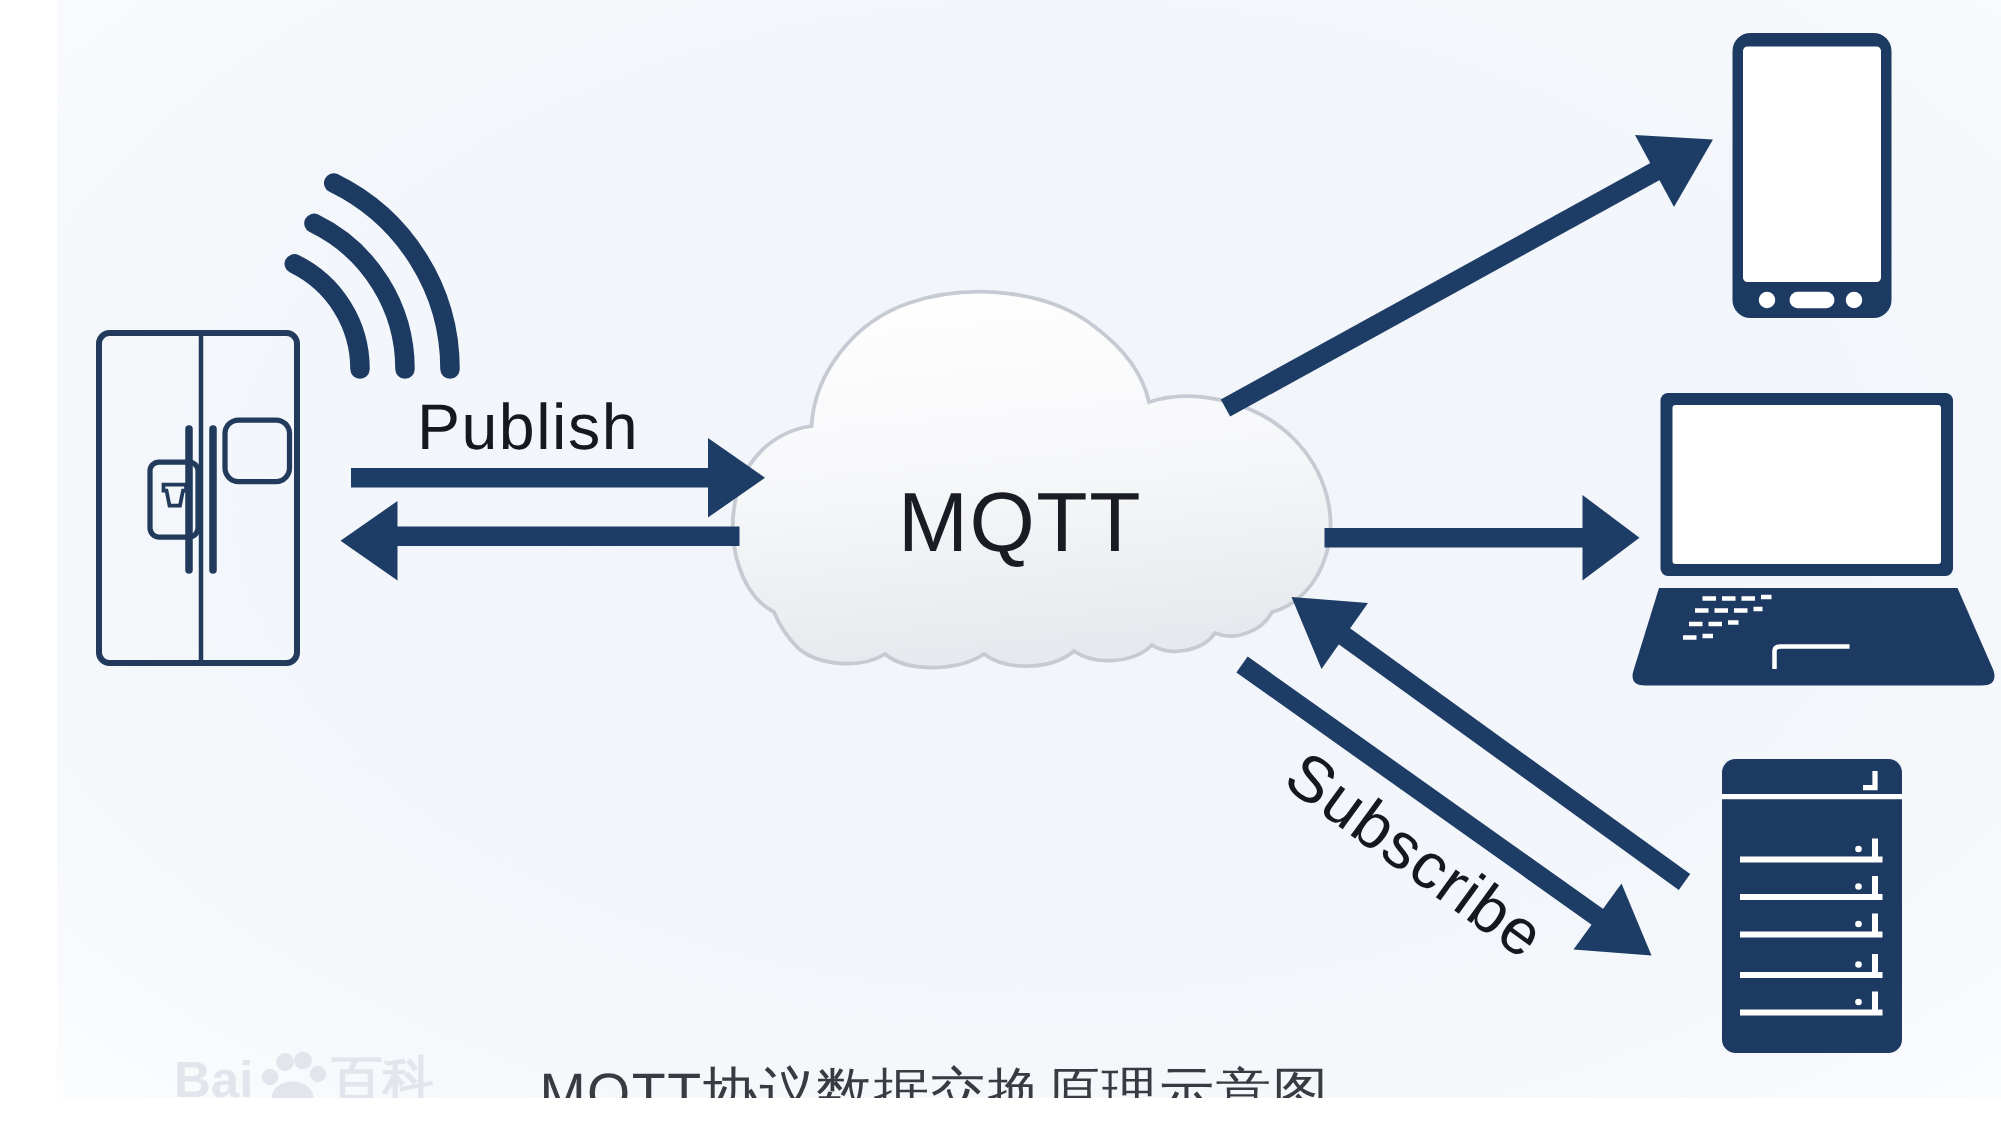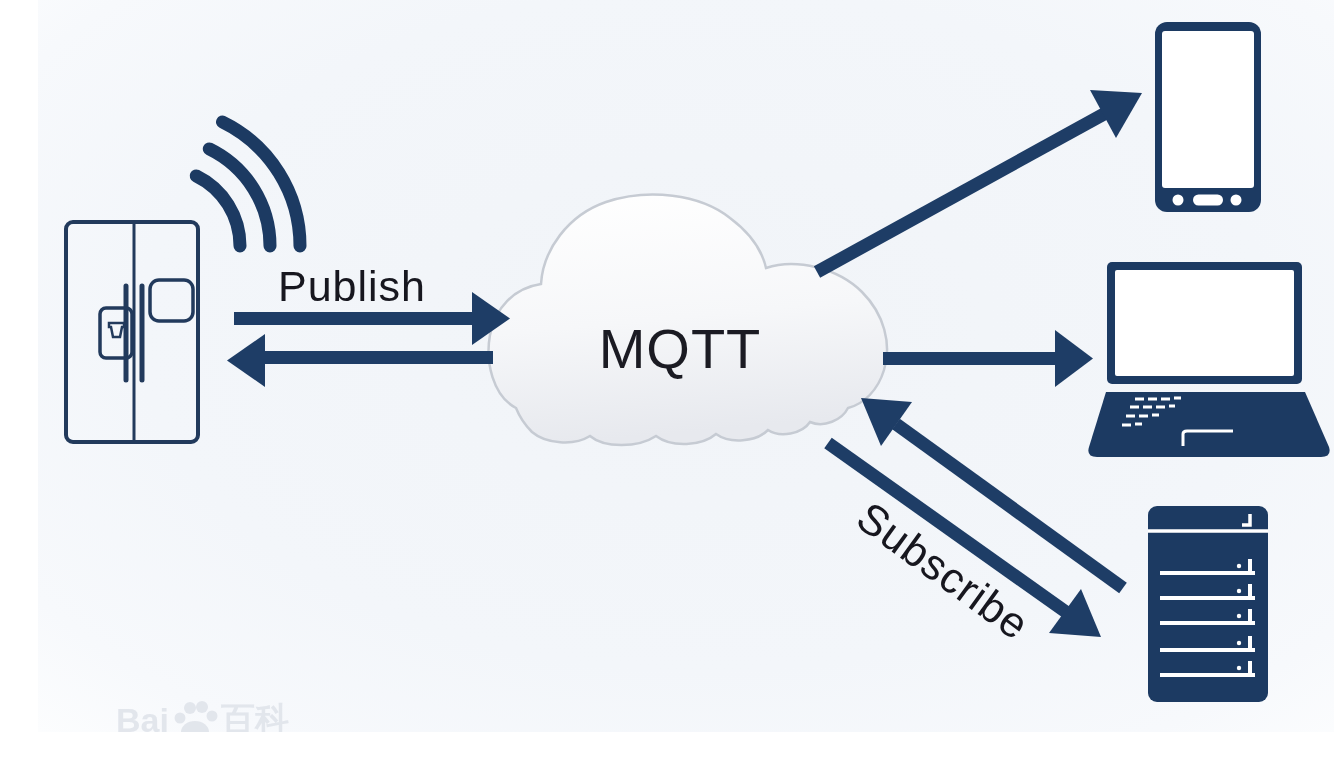--- a/index.html
+++ b/index.html
@@ -154,20 +154,21 @@
   </svg>
 
   <div class="label publish-label">Publish</div>
 
   <div class="label broker-label">
     <div>MQTT</div>
   </div>
 
   <div class="label subscribe-label">Subscribe</div>
 
+  <div class="label caption">MQTT协议数据交换原理示意图</div>
 
   <div class="watermark">
     <span>Bai</span>
     <svg class="paw" width="48" height="52" viewBox="0 0 48 52" fill="currentColor">
       <ellipse cx="24" cy="38" rx="14" ry="11"></ellipse>
       <circle cx="9" cy="24" r="5.5"></circle>
       <circle cx="19" cy="14" r="6"></circle>
       <circle cx="31" cy="13" r="6"></circle>
       <circle cx="41" cy="22" r="5.5"></circle>
     </svg>

